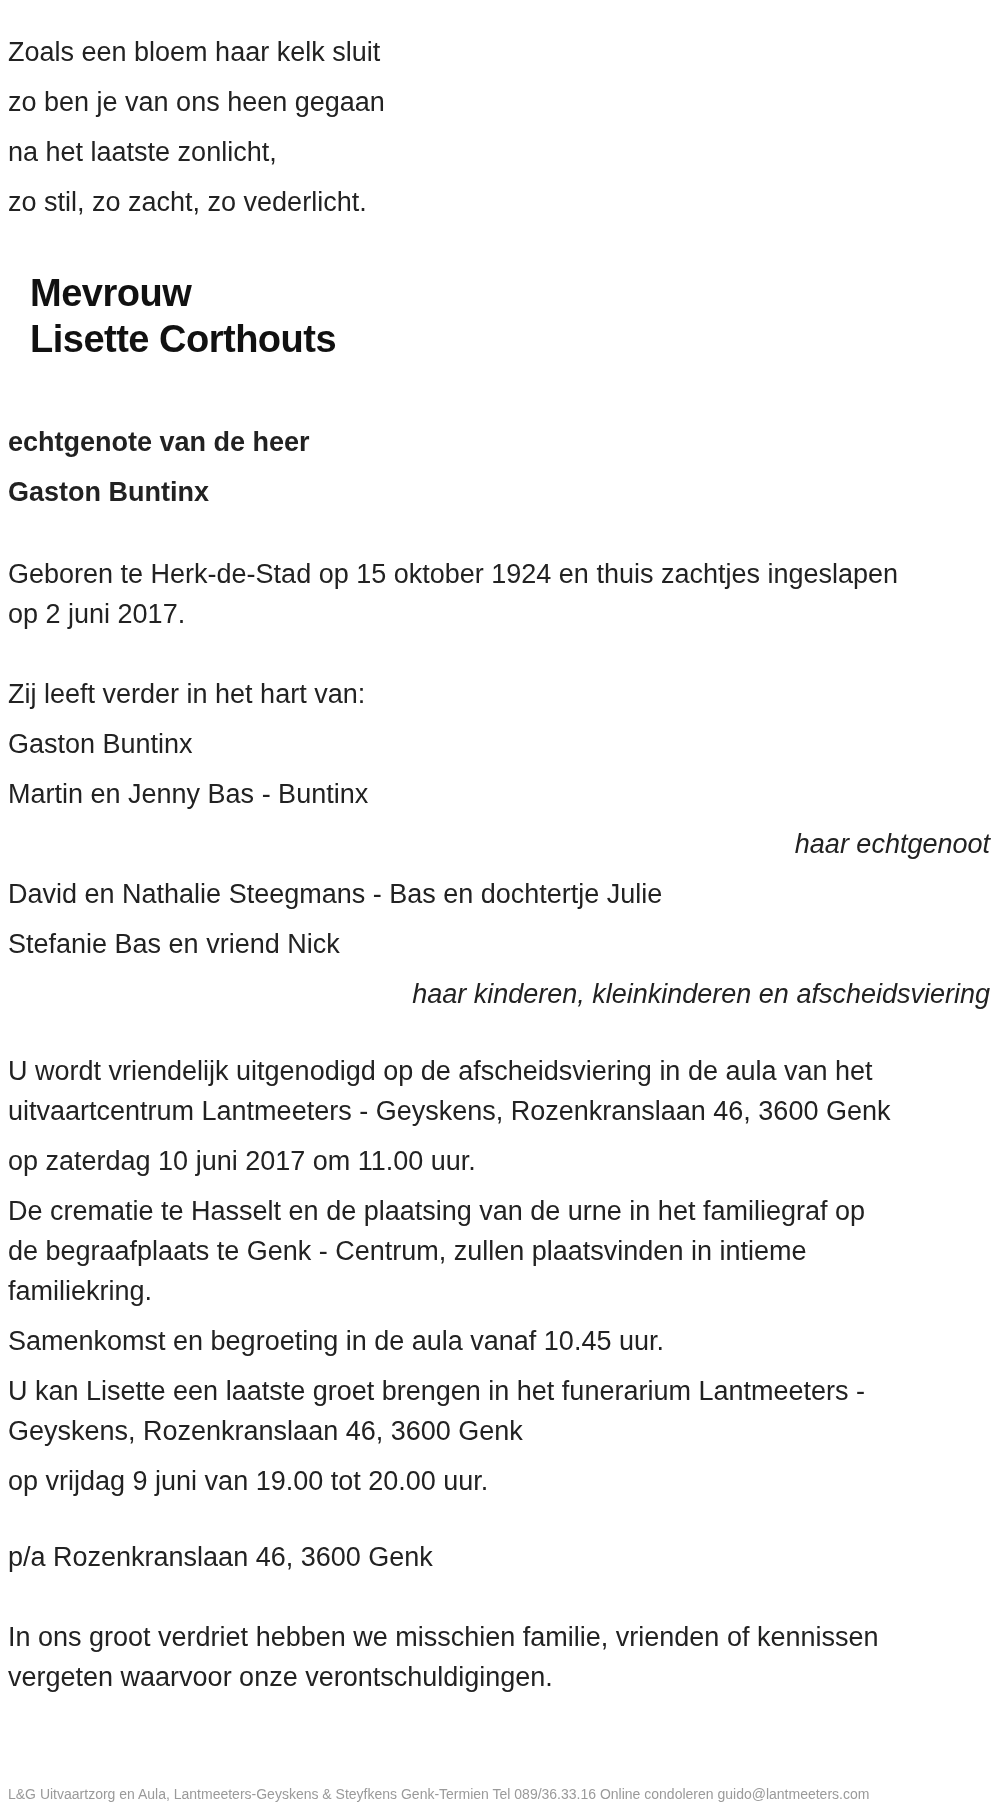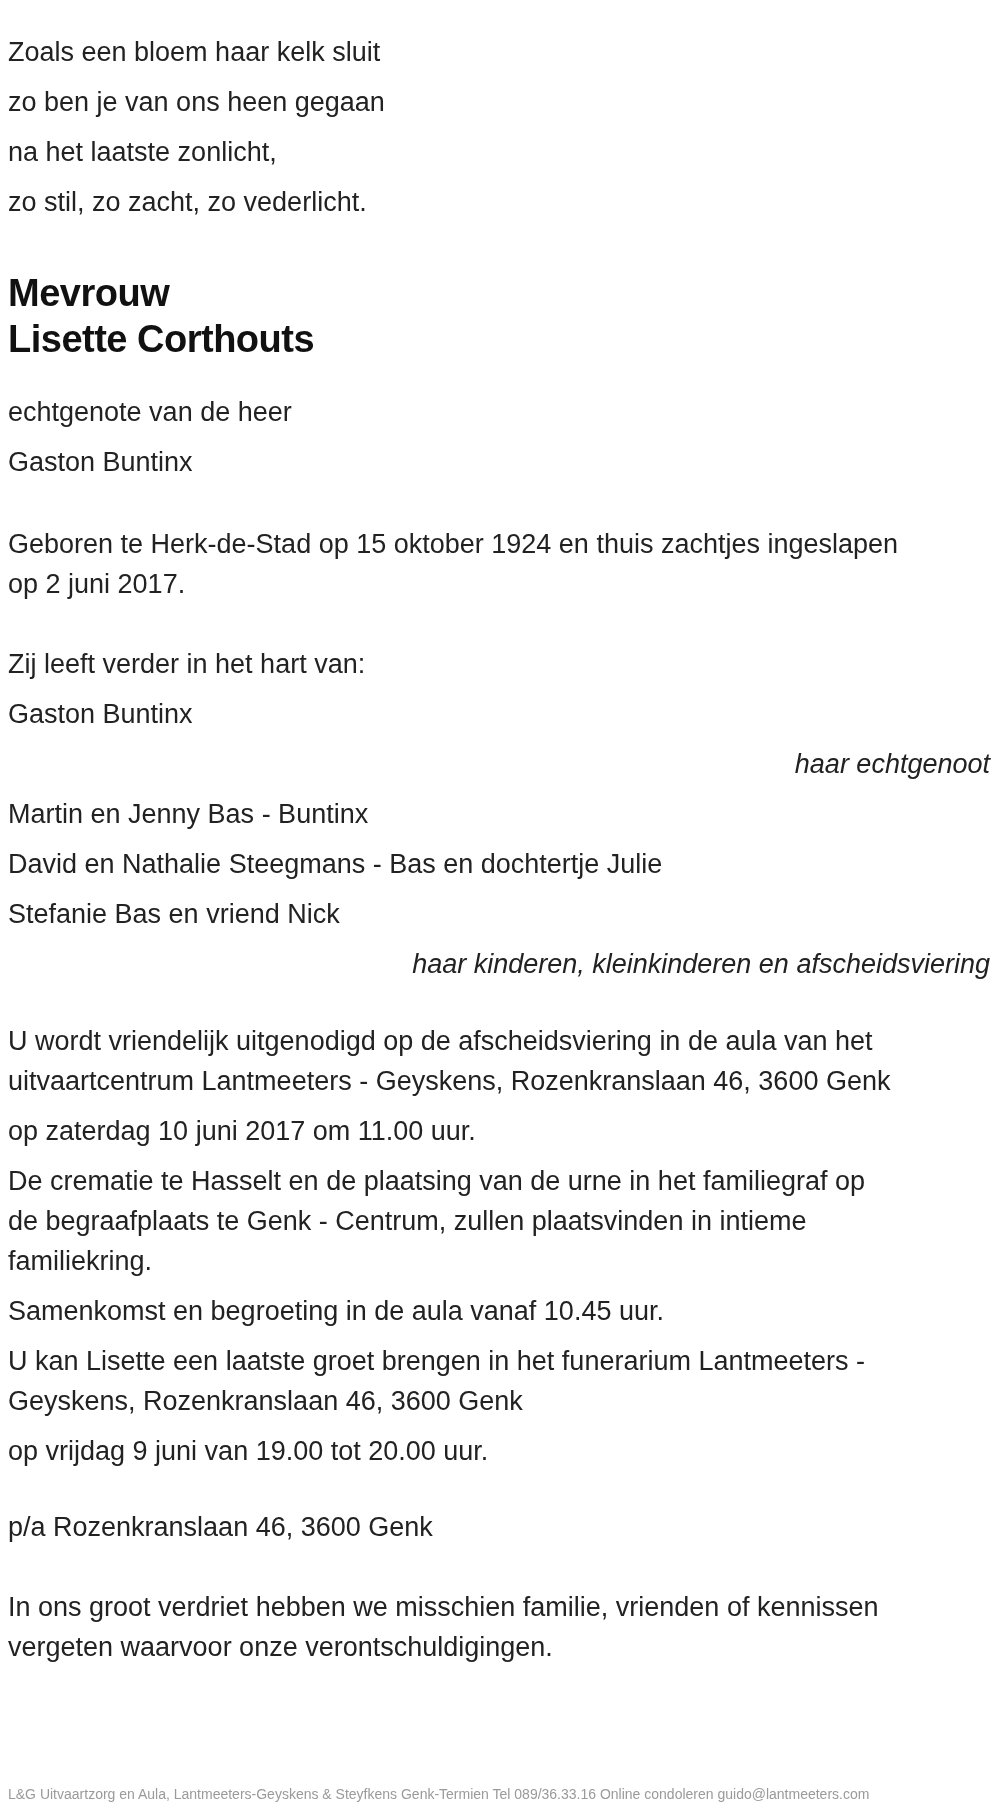--- a/index.html
+++ b/index.html
@@ -25,31 +25,31 @@
     line-height: 40px;
     white-space: nowrap;
     margin: 0;
   }
   
   .sa { margin-bottom: 10px; }
   
   .para { margin: 0 0 10px 0; }
   .para .line { margin: 0; }
 
-  .title-block { margin-top: 48px; }
+  .title-block { margin-top: 48px; margin-left: 22px; }
   .title-line {
     font-size: 38px;
     font-weight: 700;
     line-height: 46px;
     color: #111111;
     letter-spacing: -0.5px;
     white-space: nowrap;
   }
 
-  .mt-spouse   { margin-top: 30px; }
+  .mt-spouse   { margin-top: 60px; font-weight: bold; }
   .mt-birth    { margin-top: 42px; }
   .mt-surv     { margin-top: 40px; }
   .mt-service  { margin-top: 37px; }
   .mt-address  { margin-top: 36px; }
   .mt-apology  { margin-top: 40px; }
 
   .italic-right {
     font-style: italic;
     text-align: right;
   }
@@ -88,22 +88,22 @@
   </div>
 
   <div class="para mt-birth">
     <div class="line">Geboren te Herk-de-Stad op 15 oktober 1924 en thuis zachtjes ingeslapen</div>
     <div class="line">op 2 juni 2017.</div>
   </div>
 
   <div class="mt-surv">
     <div class="line sa">Zij leeft verder in het hart van:</div>
     <div class="line sa">Gaston Buntinx</div>
+    <div class="line sa">Martin en Jenny Bas - Buntinx</div>
     <div class="line sa italic-right">haar echtgenoot</div>
-    <div class="line sa">Martin en Jenny Bas - Buntinx</div>
     <div class="line sa">David en Nathalie Steegmans - Bas en dochtertje Julie</div>
     <div class="line sa">Stefanie Bas en vriend Nick</div>
     <div class="line sa italic-right">haar kinderen, kleinkinderen en afscheidsviering</div>
   </div>
 
   <div>
     <div class="para mt-service">
       <div class="line">U wordt vriendelijk uitgenodigd op de afscheidsviering in de aula van het</div>
       <div class="line">uitvaartcentrum Lantmeeters - Geyskens, Rozenkranslaan 46, 3600 Genk</div>
     </div>

